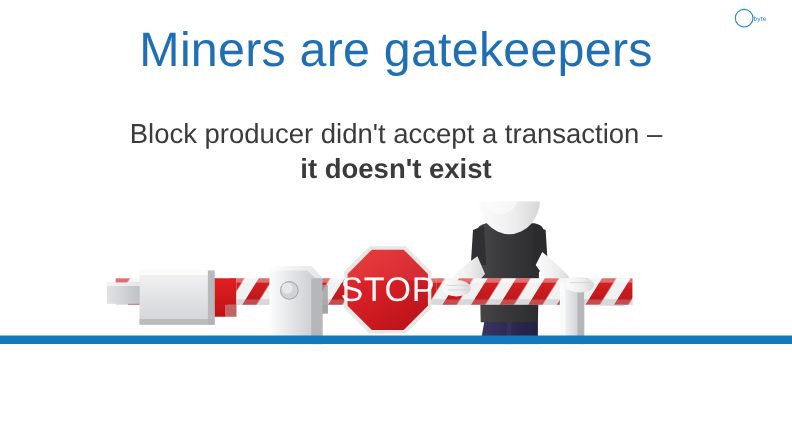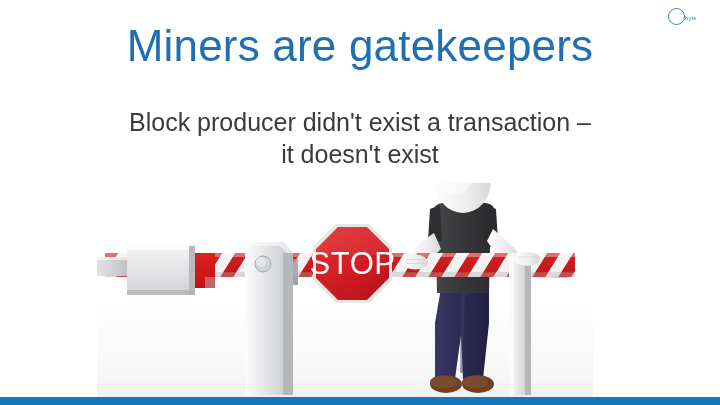--- a/index.html
+++ b/index.html
@@ -9,21 +9,21 @@
     background: #ffffff;
   }
   body {
     font-family: "Liberation Sans", sans-serif;
     -webkit-font-smoothing: antialiased;
   }
 
   .slide {
     position: relative;
     width: 720px;
-    height: 405px;
+    height: 313px;
     background: #ffffff;
     overflow: hidden;
   }
 
   
   .logo {
     position: absolute;
     top: 6px;
     right: 8px;
     width: 46px;
@@ -74,21 +74,21 @@
     top: 106px;
     text-align: center;
     font-size: 25px;
     font-weight: 400;
     color: #3B3B3B;
     line-height: 1.28;
     font-family: "Liberation Sans", sans-serif;
   }
   .subtitle .line2 {
     display: block;
-    font-weight: normal;
+    font-weight: bold;
   }
 
   
   .bottom-bar {
     position: absolute;
     left: 0;
     bottom: 0;
     width: 720px;
     height: 8px;
     background: #1379BC;
@@ -112,21 +112,21 @@
 <div class="slide">
 
   <div class="logo">
     <div class="logo-ring"></div>
     <div class="logo-word">byte</div>
   </div>
 
   <div class="title">Miners are gatekeepers</div>
 
   <div class="subtitle">
-    <span>Block producer didn't exist a transaction –</span>
+    <span>Block producer didn't accept a transaction –</span>
     <span class="line2">it doesn't exist</span>
   </div>
 
   <div class="illustration">
     <svg width="496" height="222" viewBox="0 0 496 222" xmlns="http://www.w3.org/2000/svg">
       <defs>
         <linearGradient id="gPost" x1="0" y1="0" x2="1" y2="0">
           <stop offset="0" stop-color="#FDFDFD"></stop>
           <stop offset="0.45" stop-color="#E2E3E5"></stop>
           <stop offset="1" stop-color="#C3C5C8"></stop>

